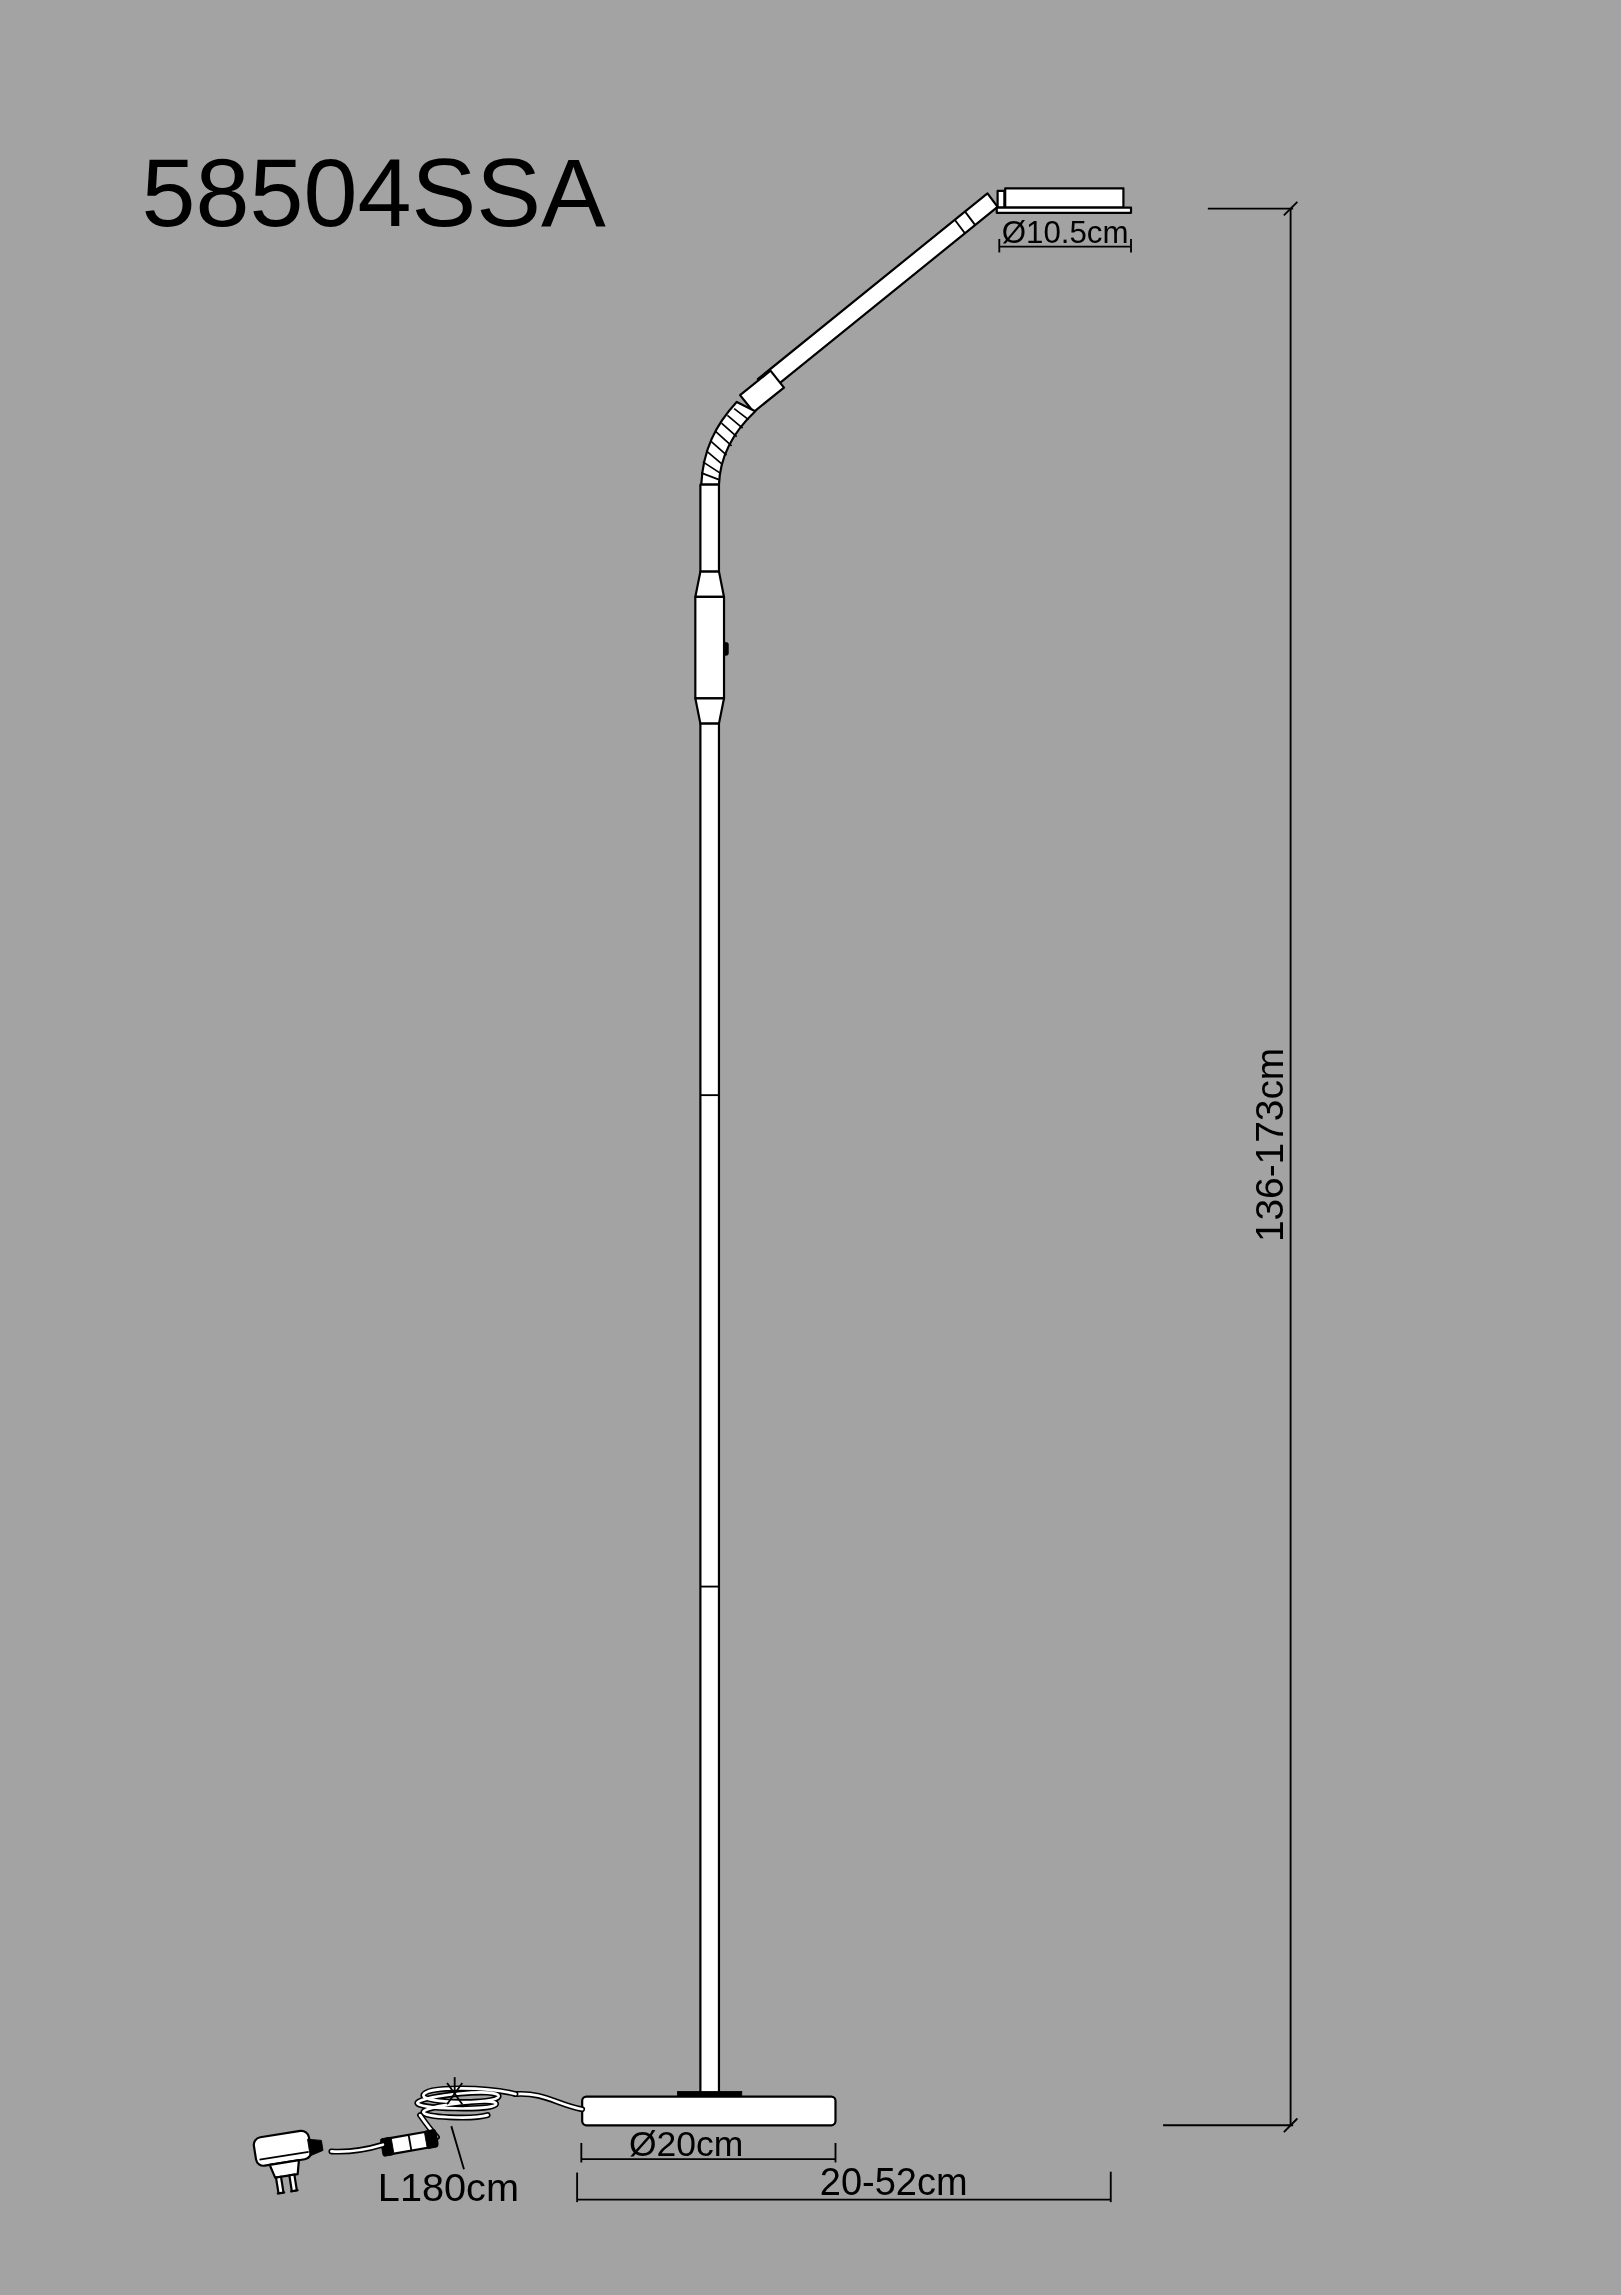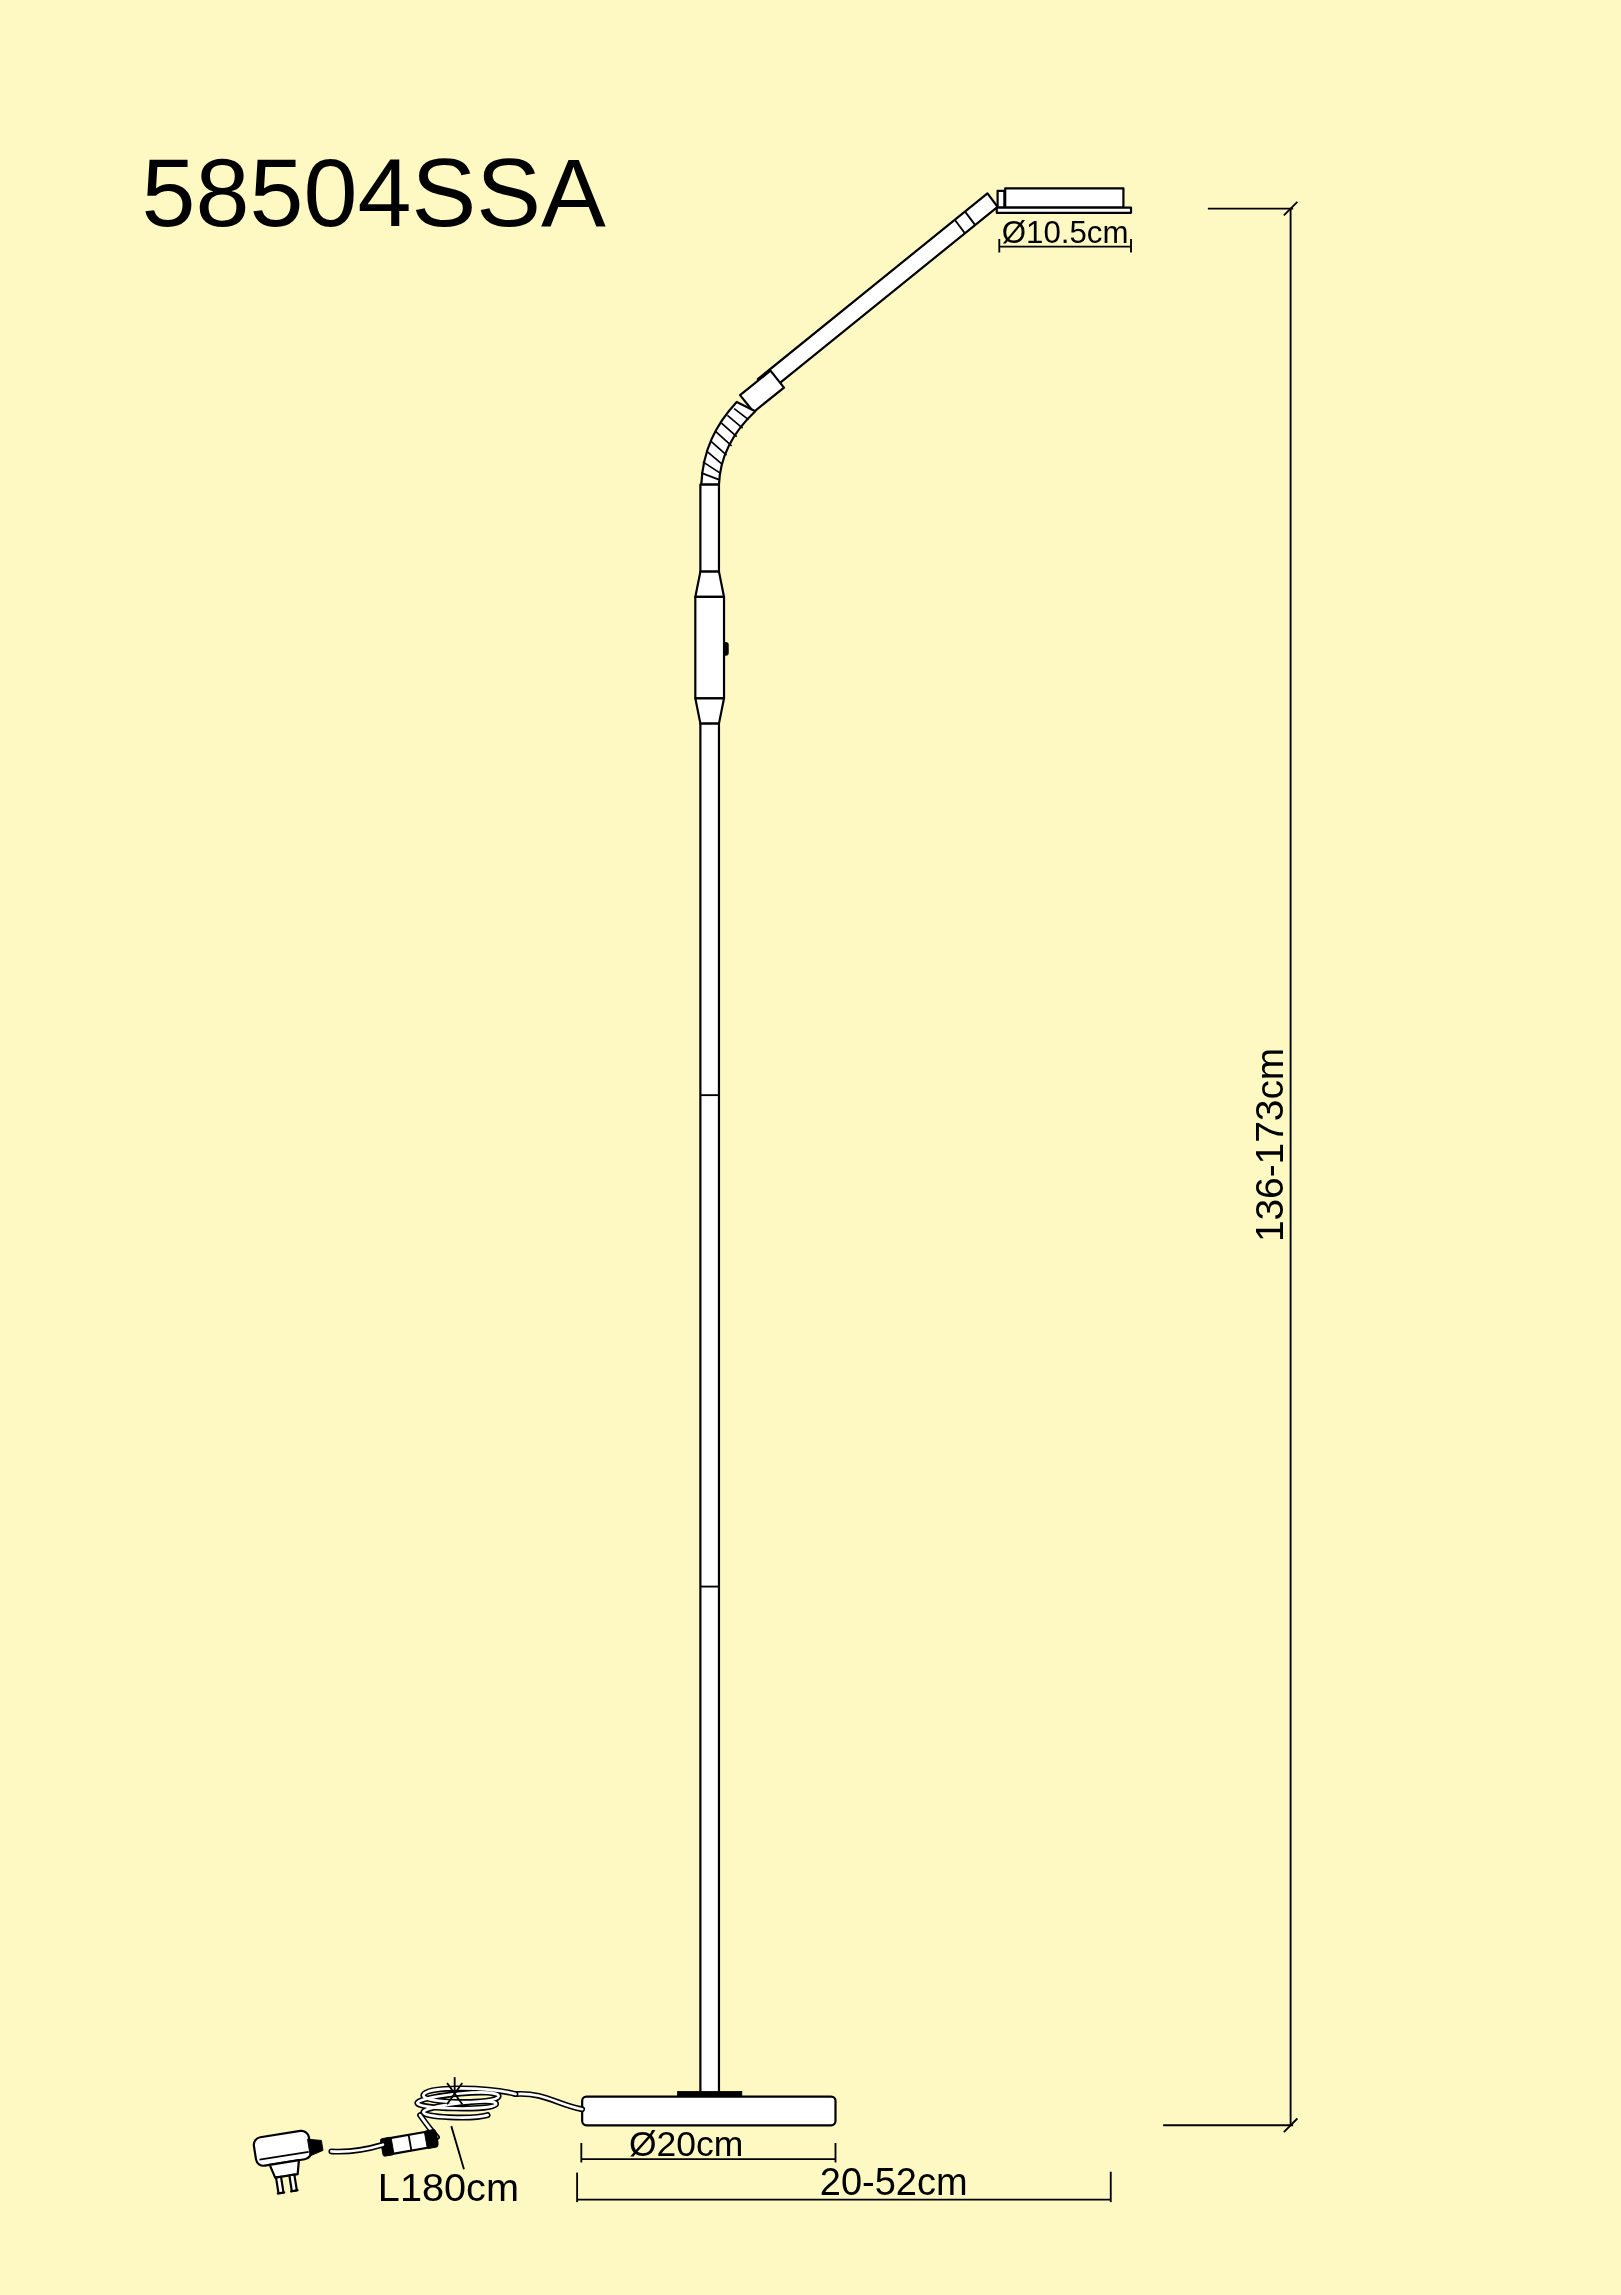--- a/index.html
+++ b/index.html
@@ -4,21 +4,21 @@
 <style>
   html, body {
     margin: 0;
     padding: 0;
     background: #ffffff;
   }
   .sheet {
     position: relative;
     width: 1622px;
     height: 2295px;
-    background: #fef9c3;
+    background: #a3a3a3;
     font-family: "Liberation Sans", "DejaVu Sans", sans-serif;
   }
   svg { display: block; width: 1622px; height: 2295px; }
 
   .outline { fill: #ffffff; stroke: #000000; stroke-width: 2.6; stroke-linejoin: round; }
   .thin    { fill: none;    stroke: #000000; stroke-width: 2.2; }
   .solid   { fill: #000000; stroke: #000000; stroke-width: 1; }
   .dim     { fill: none;    stroke: #000000; stroke-width: 2.2; stroke-linecap: butt; }
   .hatch   { fill: none;    stroke: #000000; stroke-width: 2;   }
   .cable-outer { fill: none; stroke: #000000; stroke-width: 7;   stroke-linecap: round; }

